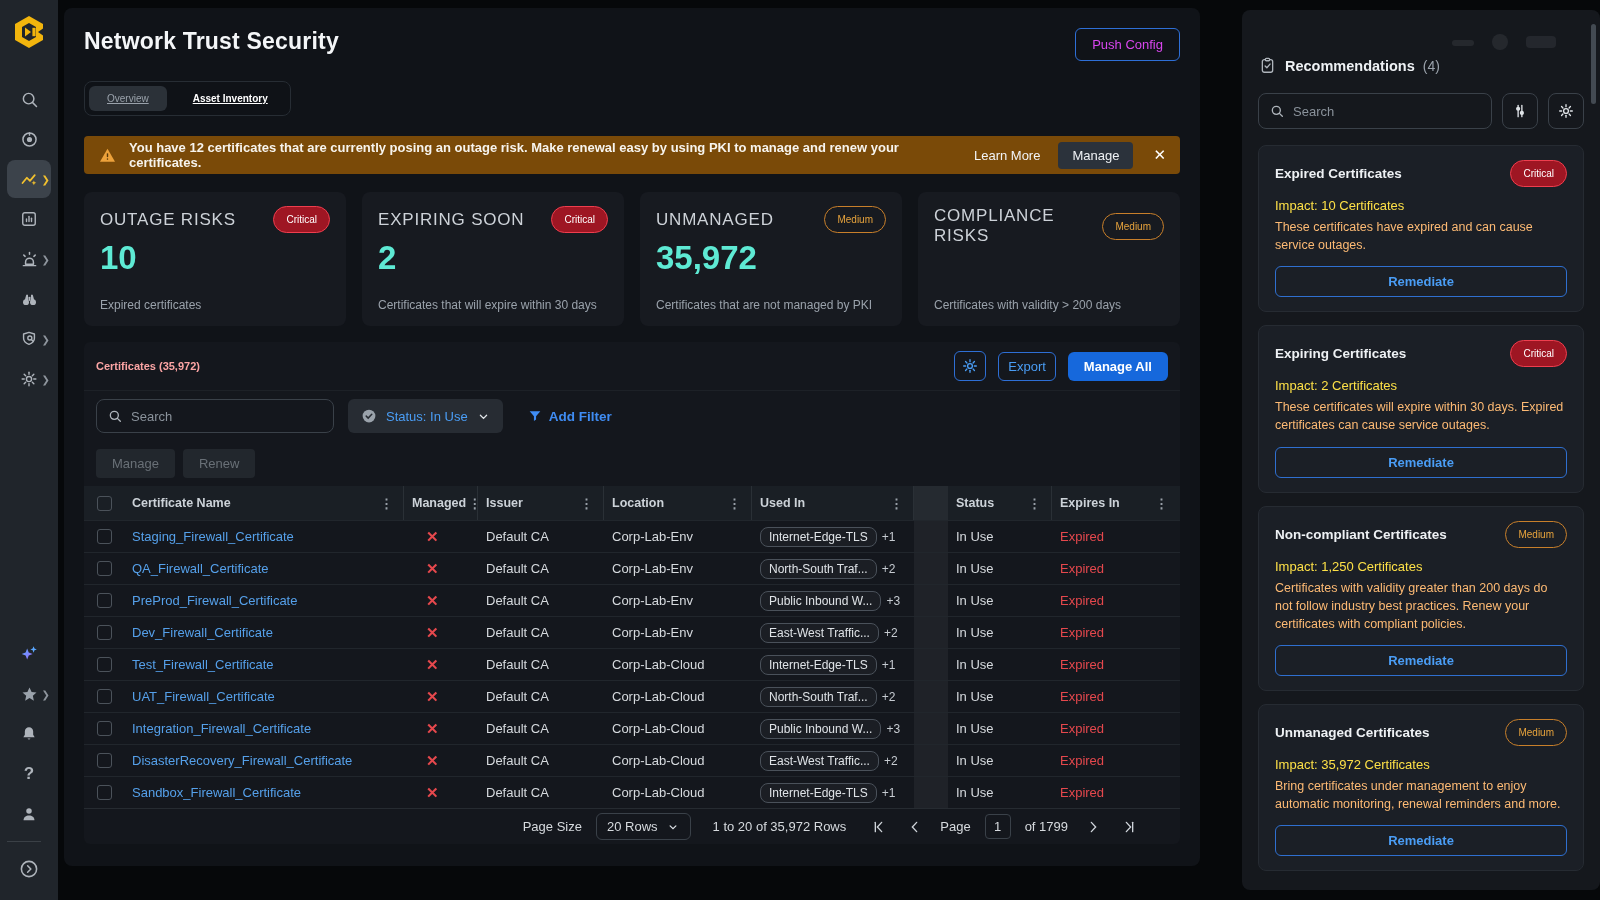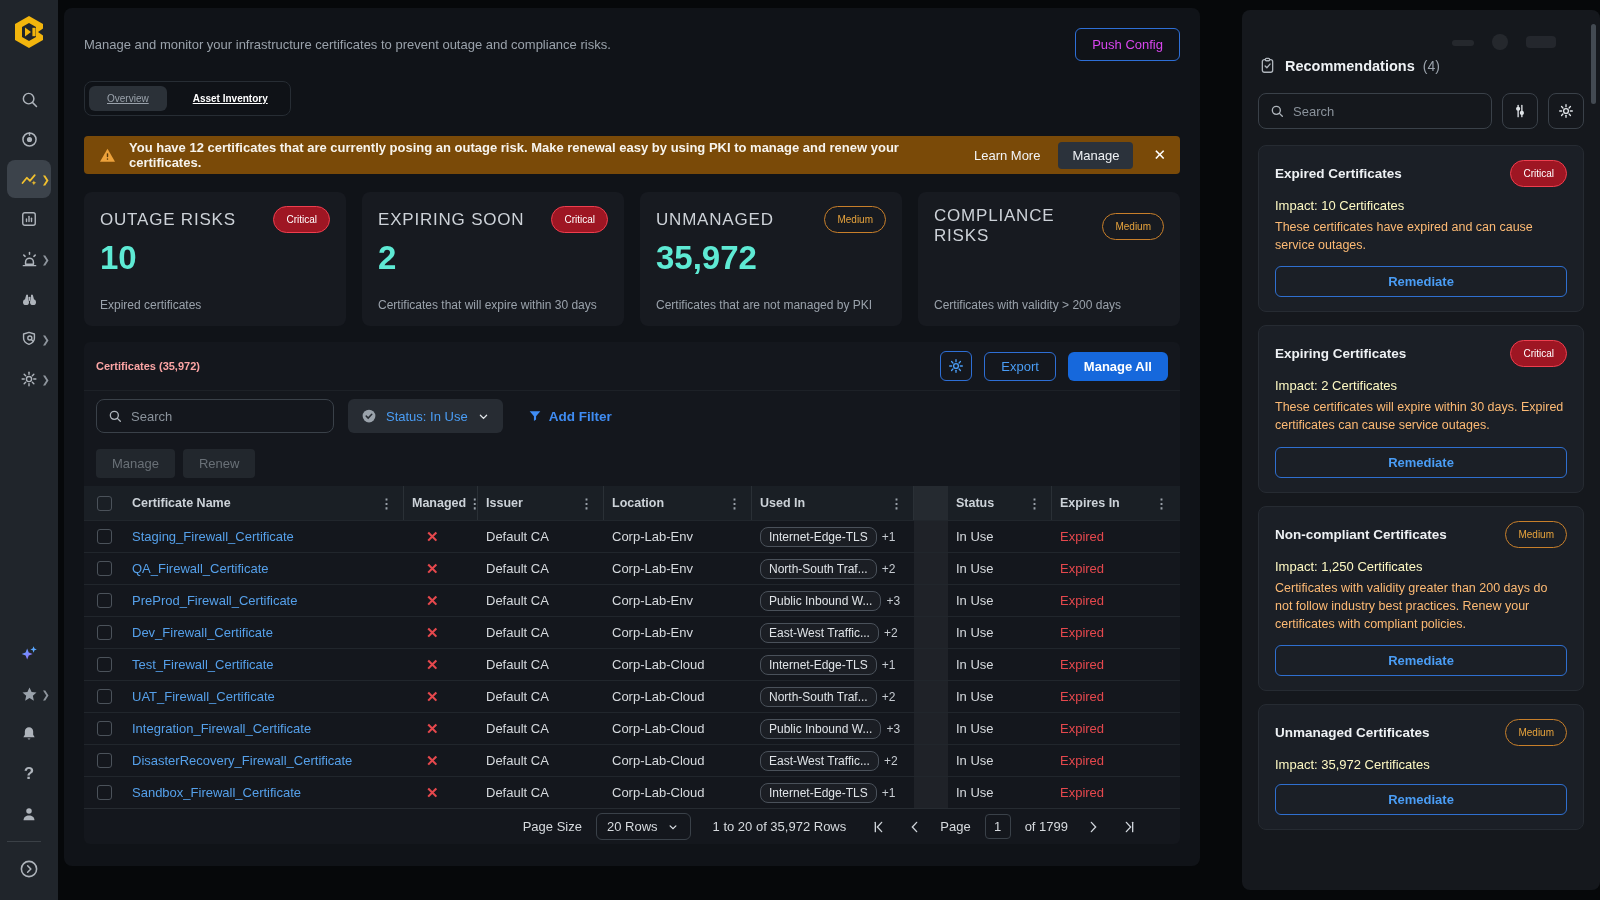--- a/index.html
+++ b/index.html
@@ -43,21 +43,21 @@
 
   .badge { font-size:10px; border-radius:999px; padding:7px 12px; white-space:nowrap; }
   .badge.critical { background:#9e1623; border:1px solid #ef3e4e; color:#ffffff; }
   .badge.medium { background:transparent; border:1.5px solid #c87f2a; color:#e7a33c; }
 
   
   .cert-section { margin-top:16px; background:#14171d; border-radius:6px; overflow:hidden; }
   .sect-header { display:flex; align-items:center; height:48px; padding:0 12px; }
   .sect-title { font-size:11px; font-weight:700; color:#fca5a5; flex:1; }
   .icon-btn-blue { width:32px; height:30px; border:1px solid #2e6fd6; background:transparent; border-radius:6px; display:flex; align-items:center; justify-content:center; margin-right:12px; cursor:pointer; }
-  .btn-export { border:1px solid #2e6fd6; background:transparent; color:#4a9df5; font-size:13px; border-radius:6px; padding:6px 16px; margin-right:12px; cursor:pointer; font-family:inherit; }
+  .btn-export { border:1px solid #2e6fd6; background:transparent; color:#4a9df5; font-size:13px; border-radius:6px; padding:6px 9px; margin-right:12px; cursor:pointer; font-family:inherit; }
   .btn-primary { background:#1668dc; border:none; color:#ffffff; font-size:13px; font-weight:600; border-radius:6px; padding:7px 16px; cursor:pointer; font-family:inherit; }
 
   .filter-row { display:flex; align-items:center; gap:14px; padding:8px 12px 10px; border-top:1px solid #1d2127; }
   .search-box { display:flex; align-items:center; gap:8px; width:238px; height:34px; border:1px solid #3a4149; border-radius:8px; padding:0 10px; background:#14171d; }
   .search-box input { background:transparent; border:none; outline:none; color:#cfd4da; font-size:13px; width:100%; font-family:inherit; }
   .search-box input::placeholder { color:#8a929b; }
   .filter-chip { display:flex; align-items:center; gap:8px; height:34px; background:#272c33; border-radius:6px; padding:0 12px; cursor:pointer; }
   .filter-chip .label { color:#4a9df5; font-size:13px; }
   .add-filter { display:flex; align-items:center; gap:6px; color:#3f8cf3; font-size:13.5px; font-weight:600; cursor:pointer; margin-left:10px; }
 
@@ -94,21 +94,21 @@
   .rec-count { font-size:14px; color:#9aa2ab; }
   .rec-search-row { display:flex; gap:10px; margin-bottom:16px; }
   .rec-search { flex:1; display:flex; align-items:center; gap:8px; height:36px; border:1px solid #3a4149; border-radius:8px; padding:0 10px; }
   .rec-search input { background:transparent; border:none; outline:none; color:#cfd4da; font-size:13px; width:100%; font-family:inherit; }
   .rec-search input::placeholder { color:#8a929b; }
   .sq-btn { width:36px; height:36px; border:1px solid #3a4149; background:transparent; border-radius:8px; display:flex; align-items:center; justify-content:center; cursor:pointer; }
   .rec-cards { display:flex; flex-direction:column; gap:13px; }
   .rec-card { background:#1b1f26; border:1px solid #262b32; border-radius:8px; padding:14px 16px; }
   .rec-card-top { display:flex; justify-content:space-between; align-items:center; }
   .rec-card-title { font-size:13.5px; font-weight:700; color:#eef1f4; }
-  .rec-impact { font-size:13px; color:#fef9c3; margin-top:11px; }
+  .rec-impact { font-size:13px; color:#fde047; margin-top:11px; }
   .rec-desc { font-size:12.5px; color:#fdba74; line-height:1.45; margin-top:5px; }
   .btn-remediate { width:100%; margin-top:12px; background:transparent; border:1px solid #2f6fd0; color:#4a9df5; font-size:13px; font-weight:600; border-radius:6px; padding:7px 0; cursor:pointer; font-family:inherit; }
   .rp-scroll { position:absolute; right:4px; top:14px; width:5px; height:80px; background:#434a52; border-radius:3px; }
 </style>
 </head>
 <body>
 
 <div class="stage">
 
   <aside class="sidebar">
@@ -261,21 +261,21 @@
               <polyline points="10.5,8.5 14,12 10.5,15.5"></polyline>
             </svg>
           </span>
         </div>
       </div>
   </aside>
 
   <main class="main-panel">
     <div class="main-header">
       <div>
-        <div class="page-subtitle">Manage and monitor your infrastructure certificates to prevent outage and compliance risks.</div>
+        <div class="page-title">Network Trust Security</div>
       </div>
       <button class="btn-outline-blue">Push Config</button>
     </div>
 
     <div class="tabs">
       <div class="tab pill">Overview</div>
       <div class="tab plain">Asset Inventory</div>
     </div>
 
     <div class="banner">
@@ -636,16 +636,16 @@
             <span class="rec-card-title">Expiring Certificates</span>
             <span class="badge critical">Critical</span>
           </div><div class="rec-impact">Impact: 2 Certificates</div><div class="rec-desc">These certificates will expire within 30 days. Expired certificates can cause service outages.</div><button class="btn-remediate">Remediate</button></div>
         <div class="rec-card"><div class="rec-card-top">
             <span class="rec-card-title">Non-compliant Certificates</span>
             <span class="badge medium">Medium</span>
           </div><div class="rec-impact">Impact: 1,250 Certificates</div><div class="rec-desc">Certificates with validity greater than 200 days do not follow industry best practices. Renew your certificates with compliant policies.</div><button class="btn-remediate">Remediate</button></div>
         <div class="rec-card"><div class="rec-card-top">
             <span class="rec-card-title">Unmanaged Certificates</span>
             <span class="badge medium">Medium</span>
-          </div><div class="rec-impact">Impact: 35,972 Certificates</div><button class="btn-remediate">Remediate</button></div>
+          </div><div class="rec-impact">Impact: 35,972 Certificates</div><div class="rec-desc">Bring certificates under management to enjoy automatic monitoring, renewal reminders and more.</div><button class="btn-remediate">Remediate</button></div>
       </div>
   </aside>
 </div>
 
 </body></html>

